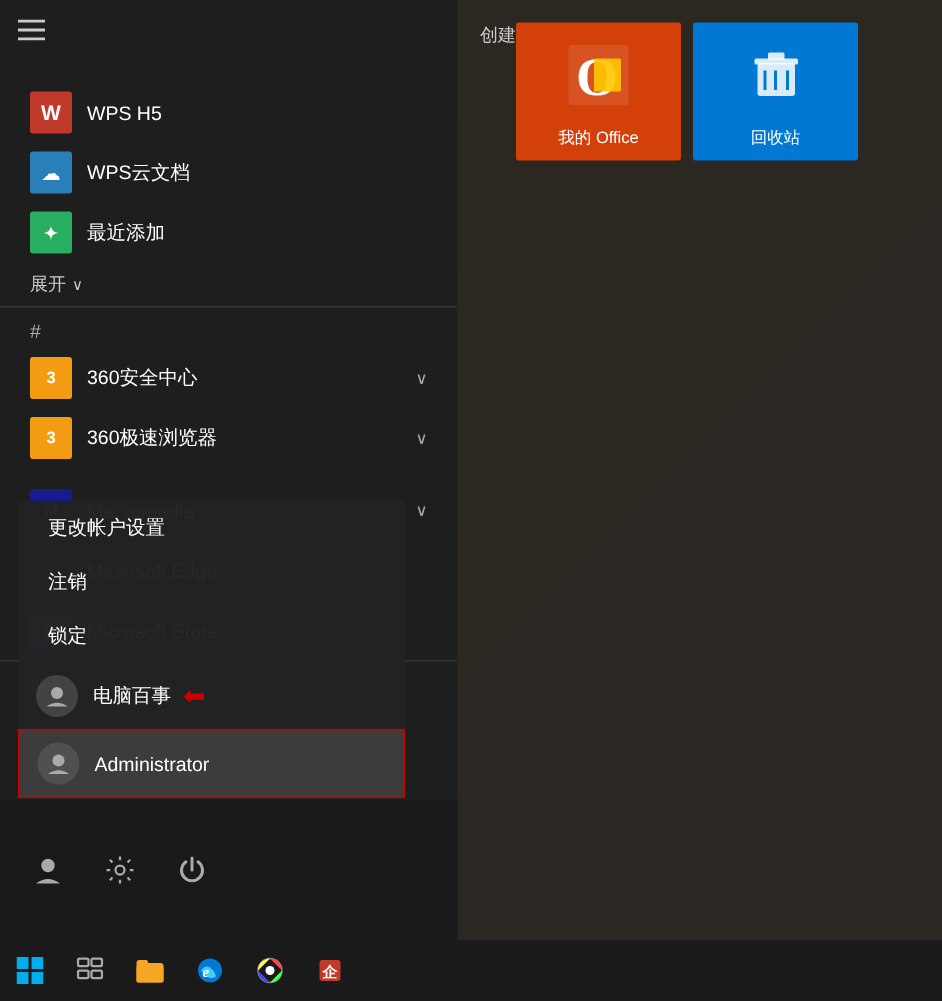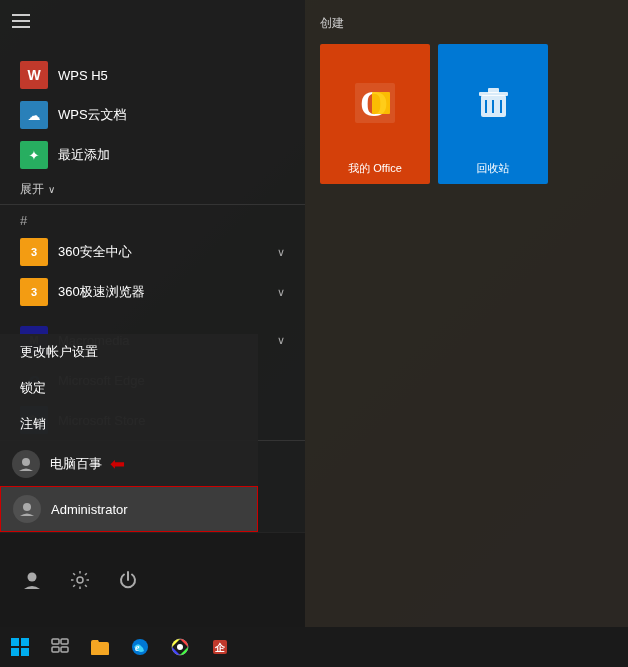--- a/index.html
+++ b/index.html
@@ -165,21 +165,21 @@
 
     .chevron {
       color: #aaaaaa;
       font-size: 11px;
     }
 
     
     .user-popup {
       position: absolute;
       bottom: 95px;
-      left: 0;
+      left: 12px;
       width: 258px;
       background: rgba(35, 35, 35, 0.98);
       z-index: 100;
       border: none;
     }
 
     .popup-item {
       padding: 9px 20px;
       color: #ffffff;
       font-size: 13px;
@@ -231,21 +231,21 @@
       padding: 0 8px;
       height: 100%;
     }
 
     
     .right-panel {
       flex: 1;
       background: rgba(45, 40, 35, 0.92);
       padding: 15px;
       display: flex;
-      flex-direction: column;
+      flex-direction: row;
     }
 
     .tiles-header {
       color: #cccccc;
       font-size: 12px;
       margin-bottom: 12px;
     }
 
     .tiles-grid {
       display: flex;
@@ -260,21 +260,21 @@
       justify-content: flex-end;
       padding-bottom: 8px;
       cursor: pointer;
       border-radius: 2px;
       position: relative;
       overflow: hidden;
     }
 
     .tile-large {
       width: 110px;
-      height: 140px;
+      height: 92px;
     }
 
     .tile-office {
       background: #d4400a;
     }
 
     .tile-recycle {
       background: #0078d4;
     }
 
@@ -465,22 +465,22 @@
           </div>
           <span>Microsoft Store</span>
         </div>
 
         <div class="separator-letter">N</div>
 
       </div>
 
       <div class="user-popup">
         <div class="popup-item">更改帐户设置</div>
+        <div class="popup-item">注销</div>
         <div class="popup-item">锁定</div>
-        <div class="popup-item">注销</div>
 
         <div class="popup-user-item">
           <div class="user-avatar-icon">
             <svg width="16" height="16" viewBox="0 0 16 16">
               <circle cx="8" cy="6" r="4" fill="#aaa"></circle>
               <path d="M1 15 Q8 10 15 15" fill="#aaa"></path>
             </svg>
           </div>
           <span>电脑百事</span>
           <span class="arrow-right">⬅</span>

